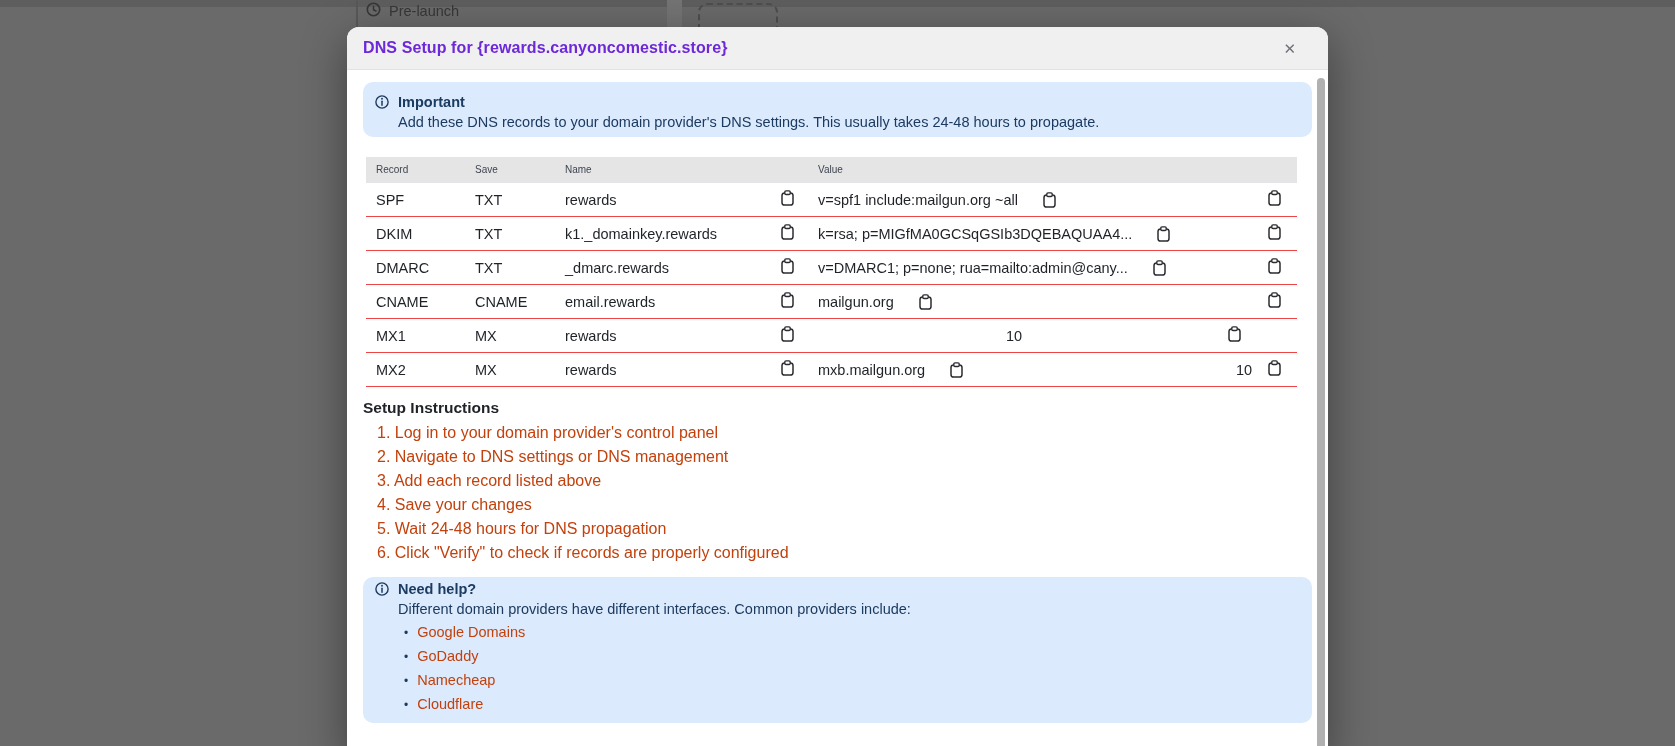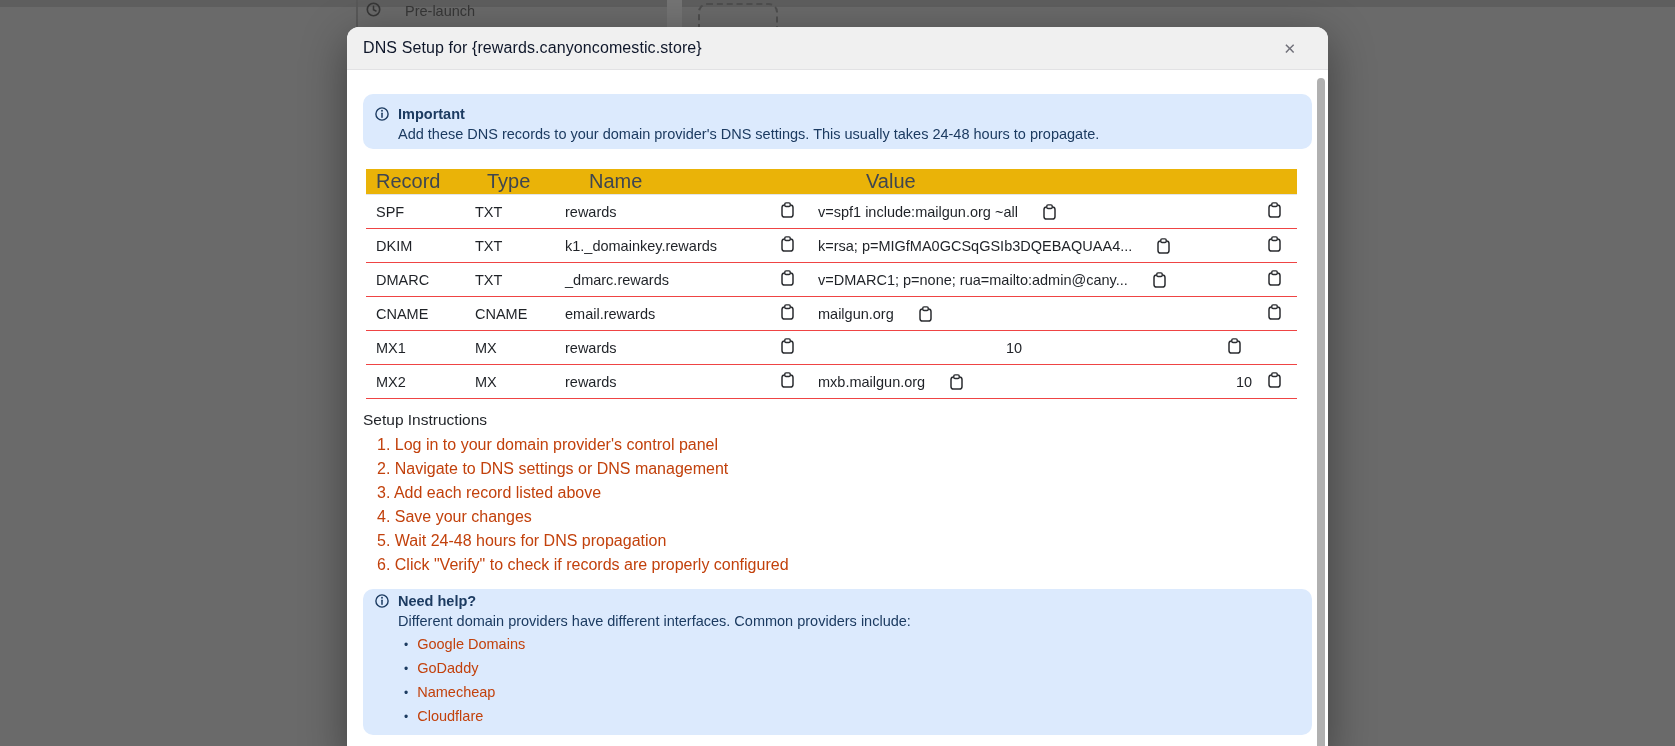--- a/index.html
+++ b/index.html
@@ -4,56 +4,56 @@
 <style>
   * { margin:0; padding:0; box-sizing:border-box; }
   html,body { width:1675px; height:746px; overflow:hidden; font-family:"Liberation Sans", sans-serif; }
   body { position:relative; background:#6a6a6a; }
 
   
   .bg-frag { position:absolute; }
   .bg-topbar { left:0; top:0; width:1675px; height:7px; background:#5e5e5e; }
   .bg-vline { left:356px; top:0; width:2px; height:27px; background:#585858; }
   .bg-gap { left:667px; top:0; width:15px; height:27px; background:#747474; }
-  .prelaunch { left:366px; top:2px; display:flex; align-items:center; gap:24px; color:#373737; font-size:14.5px; }
+  .prelaunch { left:366px; top:2px; display:flex; align-items:center; gap:8px; color:#373737; font-size:14.5px; }
   .dashed-box { left:698px; top:3px; width:80px; height:40px; border:2px dashed #4e4e4e; border-radius:9px; }
 
   
   .dialog { position:absolute; left:347px; top:27px; width:981px; height:730px;
             background:#ffffff; border-radius:12px 12px 0 0; overflow:hidden;
             box-shadow:0 12px 45px rgba(0,0,0,.4); }
   .dlg-header { height:43px; background:#f0f0f0; border-bottom:1px solid #e2e2e4;
                 display:flex; align-items:center; padding:0 16px; }
-  .dlg-title { font-size:16px; font-weight:normal; color:#0f172a; letter-spacing:.1px; }
+  .dlg-title { font-size:16px; font-weight:bold; color:#6d28d9; letter-spacing:.1px; }
   .close-btn { margin-left:auto; margin-right:12px; background:none; border:none; cursor:pointer;
                color:#71717a; font-size:15px; line-height:1; padding:4px; }
 
   .dlg-body { padding:0 16px; }
 
   
   .notice { background:#dceafd; border-radius:10px; color:#1c3b61;
             padding:10px 16px 10px 12px; display:flex; gap:9px; }
-  .notice.important { margin-top:24px; height:55px; }
+  .notice.important { margin-top:12px; height:55px; }
   .notice .icn { flex:0 0 14px; padding-top:3px; }
   .notice-title { font-weight:bold; font-size:14.5px; line-height:20px; }
   .notice-body { font-size:14.5px; line-height:20px; }
 
   
   .dns-table { margin:20px 0 0 3px; width:931px; font-size:14.5px; color:#1f2227; }
   .t-row { display:grid; grid-template-columns:99px 90px 226px 27px 1fr 40px 29px;
            align-items:center; height:34px; border-bottom:1px solid #ef4444; }
-  .t-head { height:26px; background:#eab308; color:#3f4650; font-size:20px; border-bottom:1px solid #e2e4e8;gap:12px; }
+  .t-head { height:26px; background:#e5e5e5; color:#3f4650; font-size:10px; border-bottom:1px solid #e2e4e8; }
   .t-row > div { padding-left:10px; white-space:nowrap; overflow:hidden; }
   .t-row .c-icon, .t-row .c-pri, .t-row .c-copy { padding-left:0; }
   .c-val { display:flex; align-items:center; gap:25px; }
   .c-pri { text-align:center; padding-right:8px; }
   .copy-btn { background:none; border:none; padding:0; cursor:pointer; display:inline-flex; align-items:center; }
 
   
-  .instr-title { margin-top:10px; font-size:15.5px; font-weight:normal; color:#1f2227; line-height:22px; }
+  .instr-title { margin-top:10px; font-size:15.5px; font-weight:bold; color:#1f2227; line-height:22px; }
   ol.steps { margin-top:2px; list-style:none; counter-reset:st; }
   ol.steps li { counter-increment:st; font-size:16px; color:#c2410c; line-height:24px; padding-left:14px; }
   ol.steps li::before { content:counter(st) ". "; }
 
   
   .notice.help { margin-top:12px; padding:2px 16px 6px 12px; }
   ul.providers { list-style:none; margin-top:2px; }
   ul.providers li { line-height:23px; font-size:14.5px; padding-left:6px; }
   ul.providers li::before { content:"•"; margin-right:9px; font-size:12px; }
   ul.providers a { color:#c2410c; cursor:pointer; }
@@ -97,21 +97,21 @@
       </span>
       <div>
         <div class="notice-title">Important</div>
         <div class="notice-body">Add these DNS records to your domain provider's DNS settings. This usually takes 24-48 hours to propagate.</div>
       </div>
     </div>
 
     <div class="dns-table">
       <div class="t-row t-head">
         <div>Record</div>
-        <div>Type</div>
+        <div>Save</div>
         <div>Name</div>
         <div class="c-icon"></div>
         <div>Value</div>
         <div class="c-pri"></div>
         <div class="c-copy"></div>
       </div>
       <div id="rows-container">
   <div class="t-row">
     <div class="c-rec">SPF</div>
     <div class="c-type">TXT</div>

